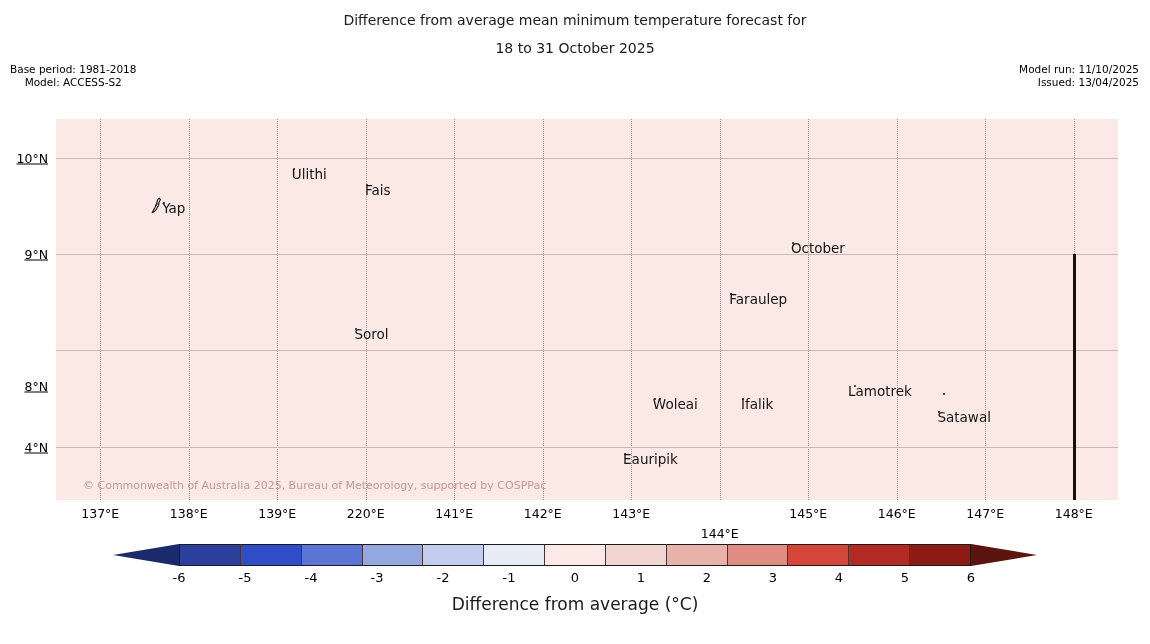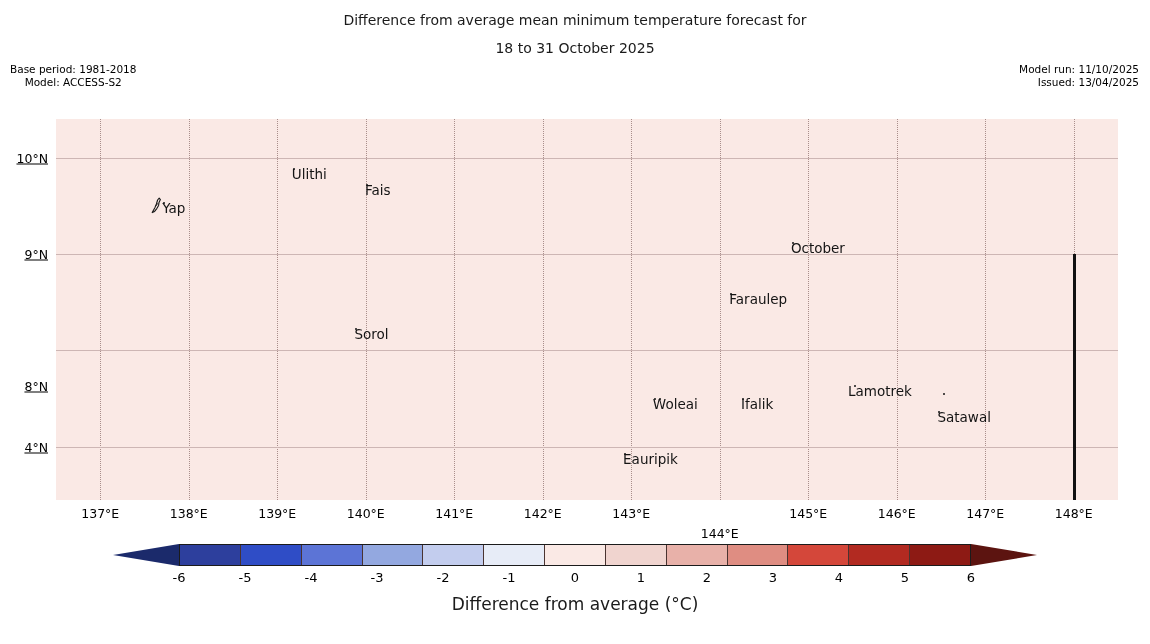--- a/index.html
+++ b/index.html
@@ -241,27 +241,28 @@
       <div class="place" style="left: 684.99px; top: 278.13px;">Ifalik</div>
       <div class="dot" style="left: 685.99px; top: 279.13px;"></div>
       <div class="place" style="left: 792px; top: 264.795px;">Lamotrek</div>
       <div class="dot" style="left: 797.5px; top: 265.795px;"></div>
       <div class="place" style="left: 881.46px; top: 290.703px;">Satawal</div>
       <div class="dot" style="left: 882.46px; top: 291.703px;"></div>
       <div class="place" style="left: 567.108px; top: 332.613px;">Eauripik</div>
       <div class="dot" style="left: 568.108px; top: 333.613px;"></div>
       <div class="dot" style="left: 887.301px; top: 273.558px;"></div>
     </div>
+  <div id="copyright">© Commonwealth of Australia 2025, Bureau of Meteorology, supported by COSPPac</div>
 </div>
 
 <div id="xticks">
     <div class="xtick" style="left: 100.25px;">137°E</div>
     <div class="xtick" style="left: 188.75px;">138°E</div>
     <div class="xtick" style="left: 277.25px;">139°E</div>
-    <div class="xtick" style="left: 365.75px;">140°E</div>
+    <div class="xtick" style="left: 365.75px;">220°E</div>
     <div class="xtick" style="left: 454.25px;">141°E</div>
     <div class="xtick" style="left: 542.75px;">142°E</div>
     <div class="xtick" style="left: 631.25px;">143°E</div>
     <div class="xtick" style="left: 719.75px; margin-top: 20px;">144°E</div>
     <div class="xtick" style="left: 808.25px;">145°E</div>
     <div class="xtick" style="left: 896.75px;">146°E</div>
     <div class="xtick" style="left: 985.25px;">147°E</div>
     <div class="xtick" style="left: 1073.75px;">148°E</div>
   </div>
 <div id="yticks">

